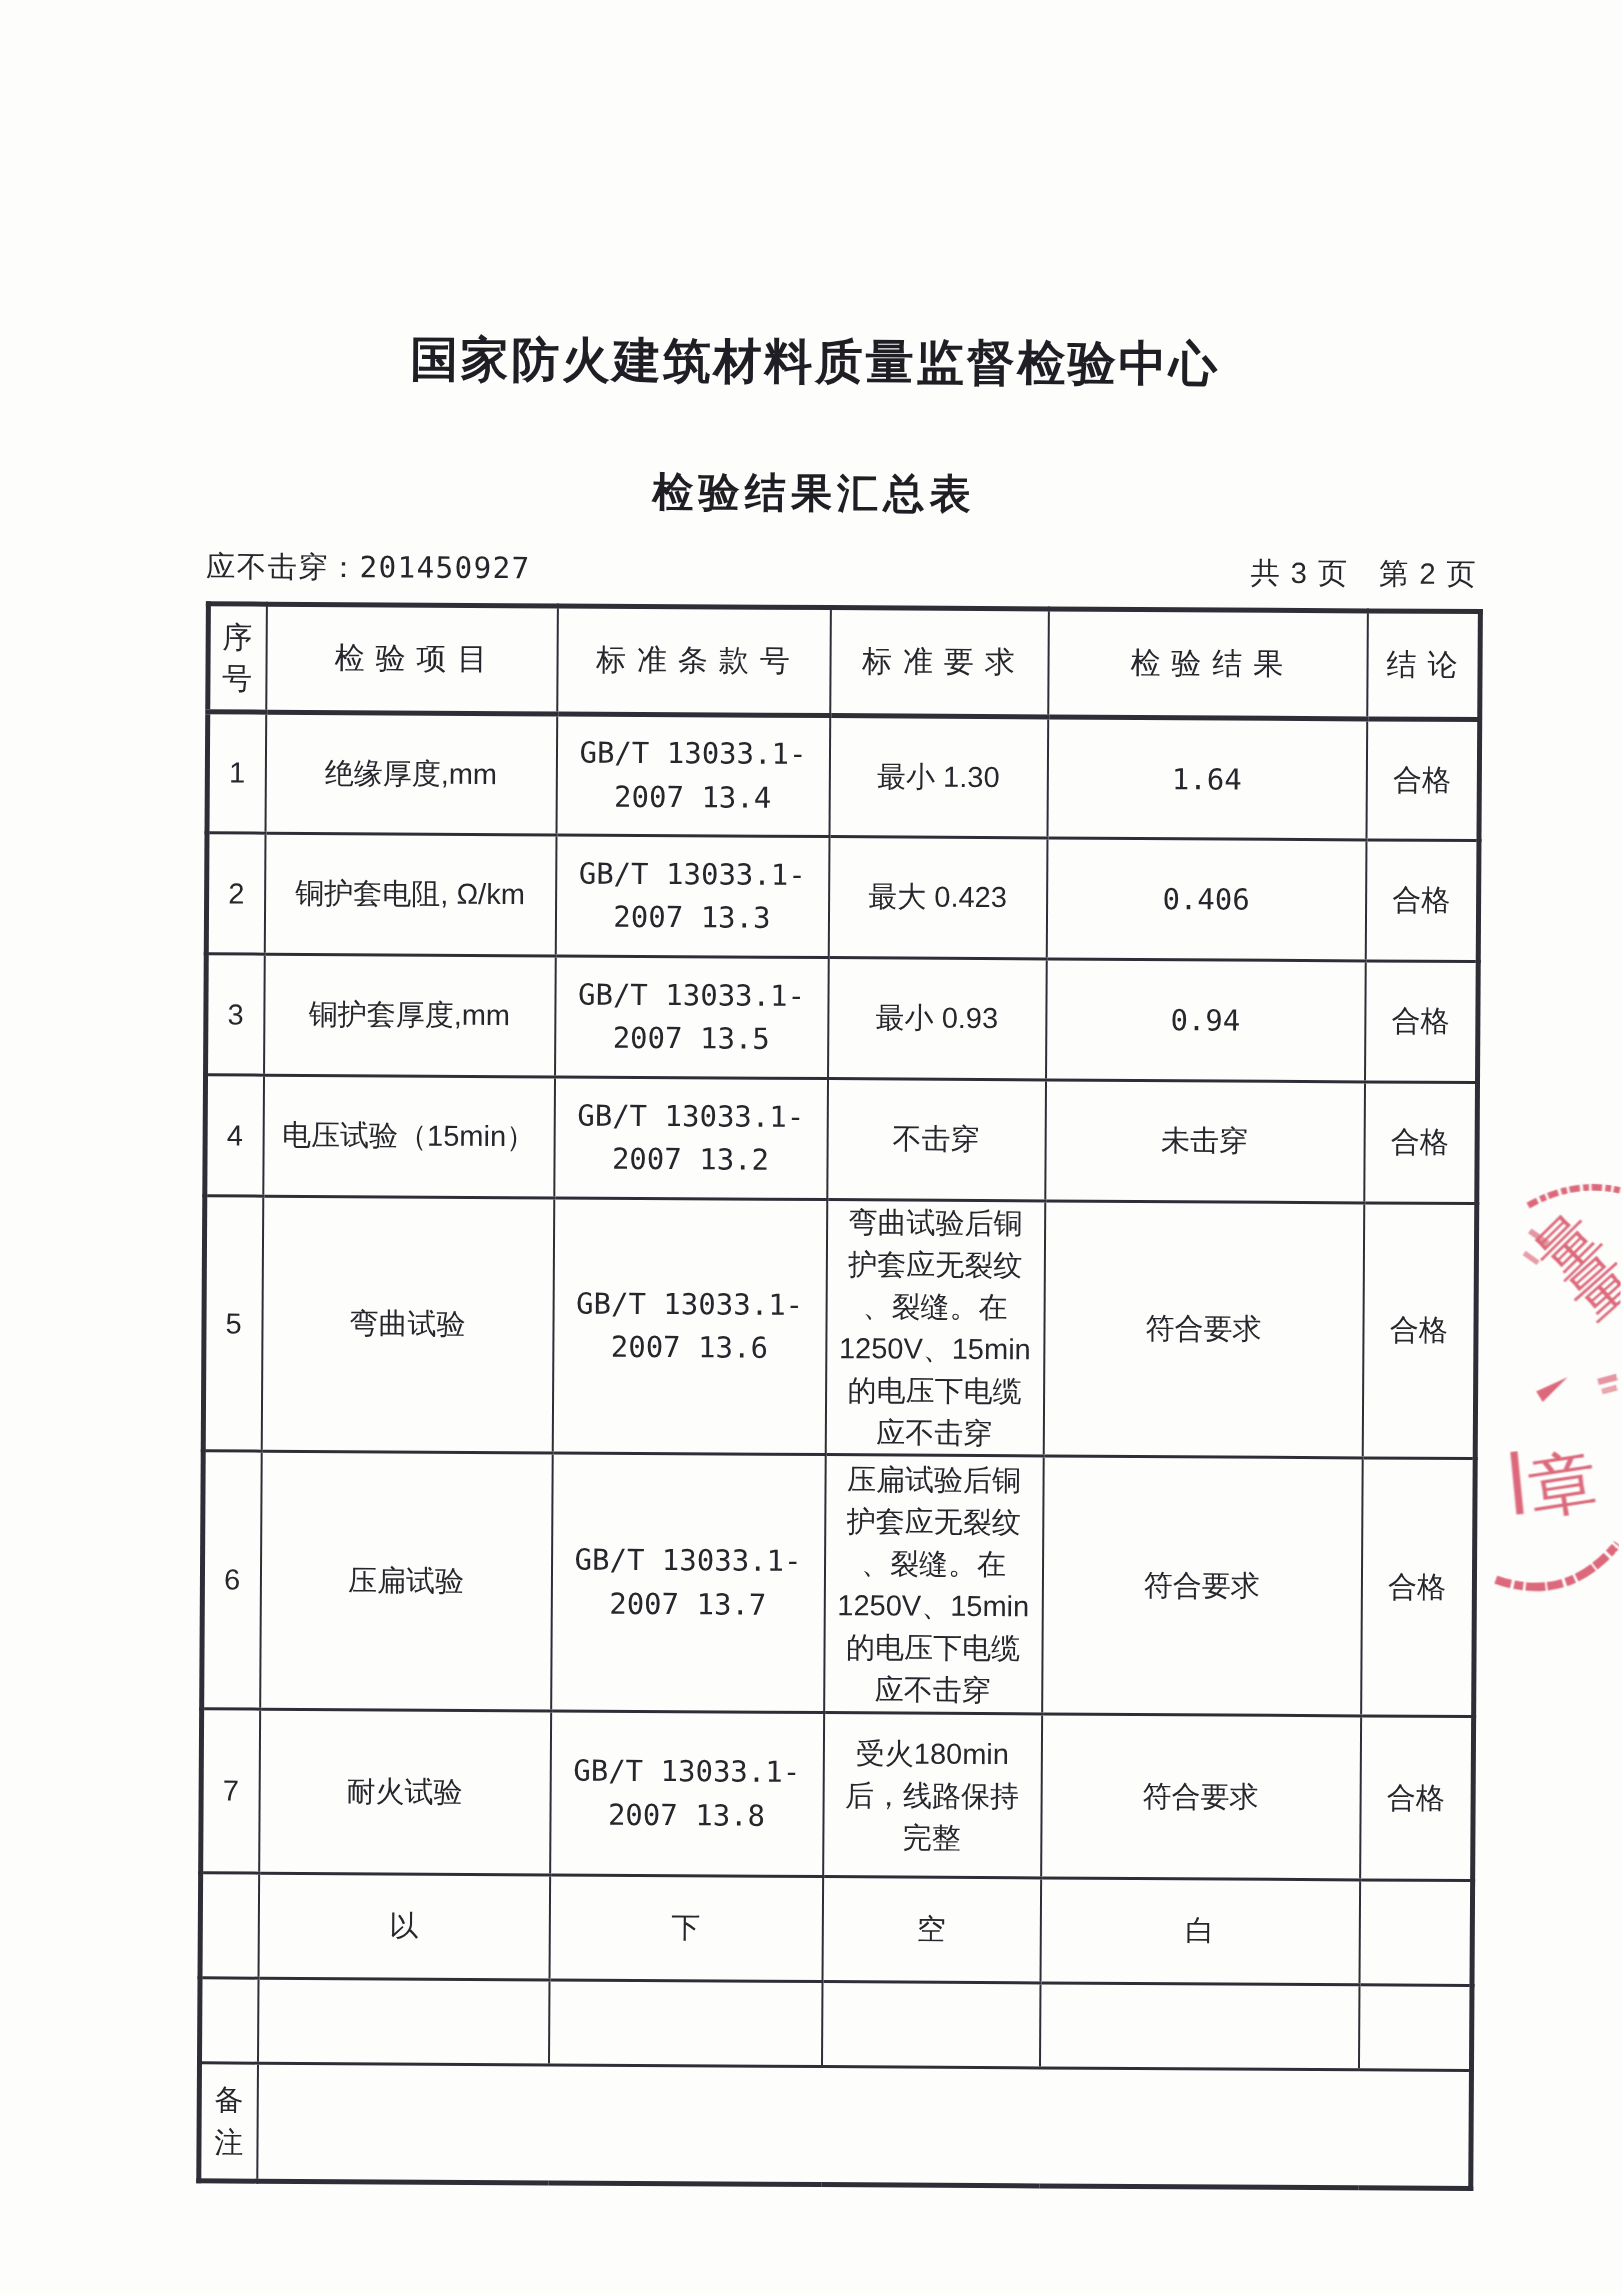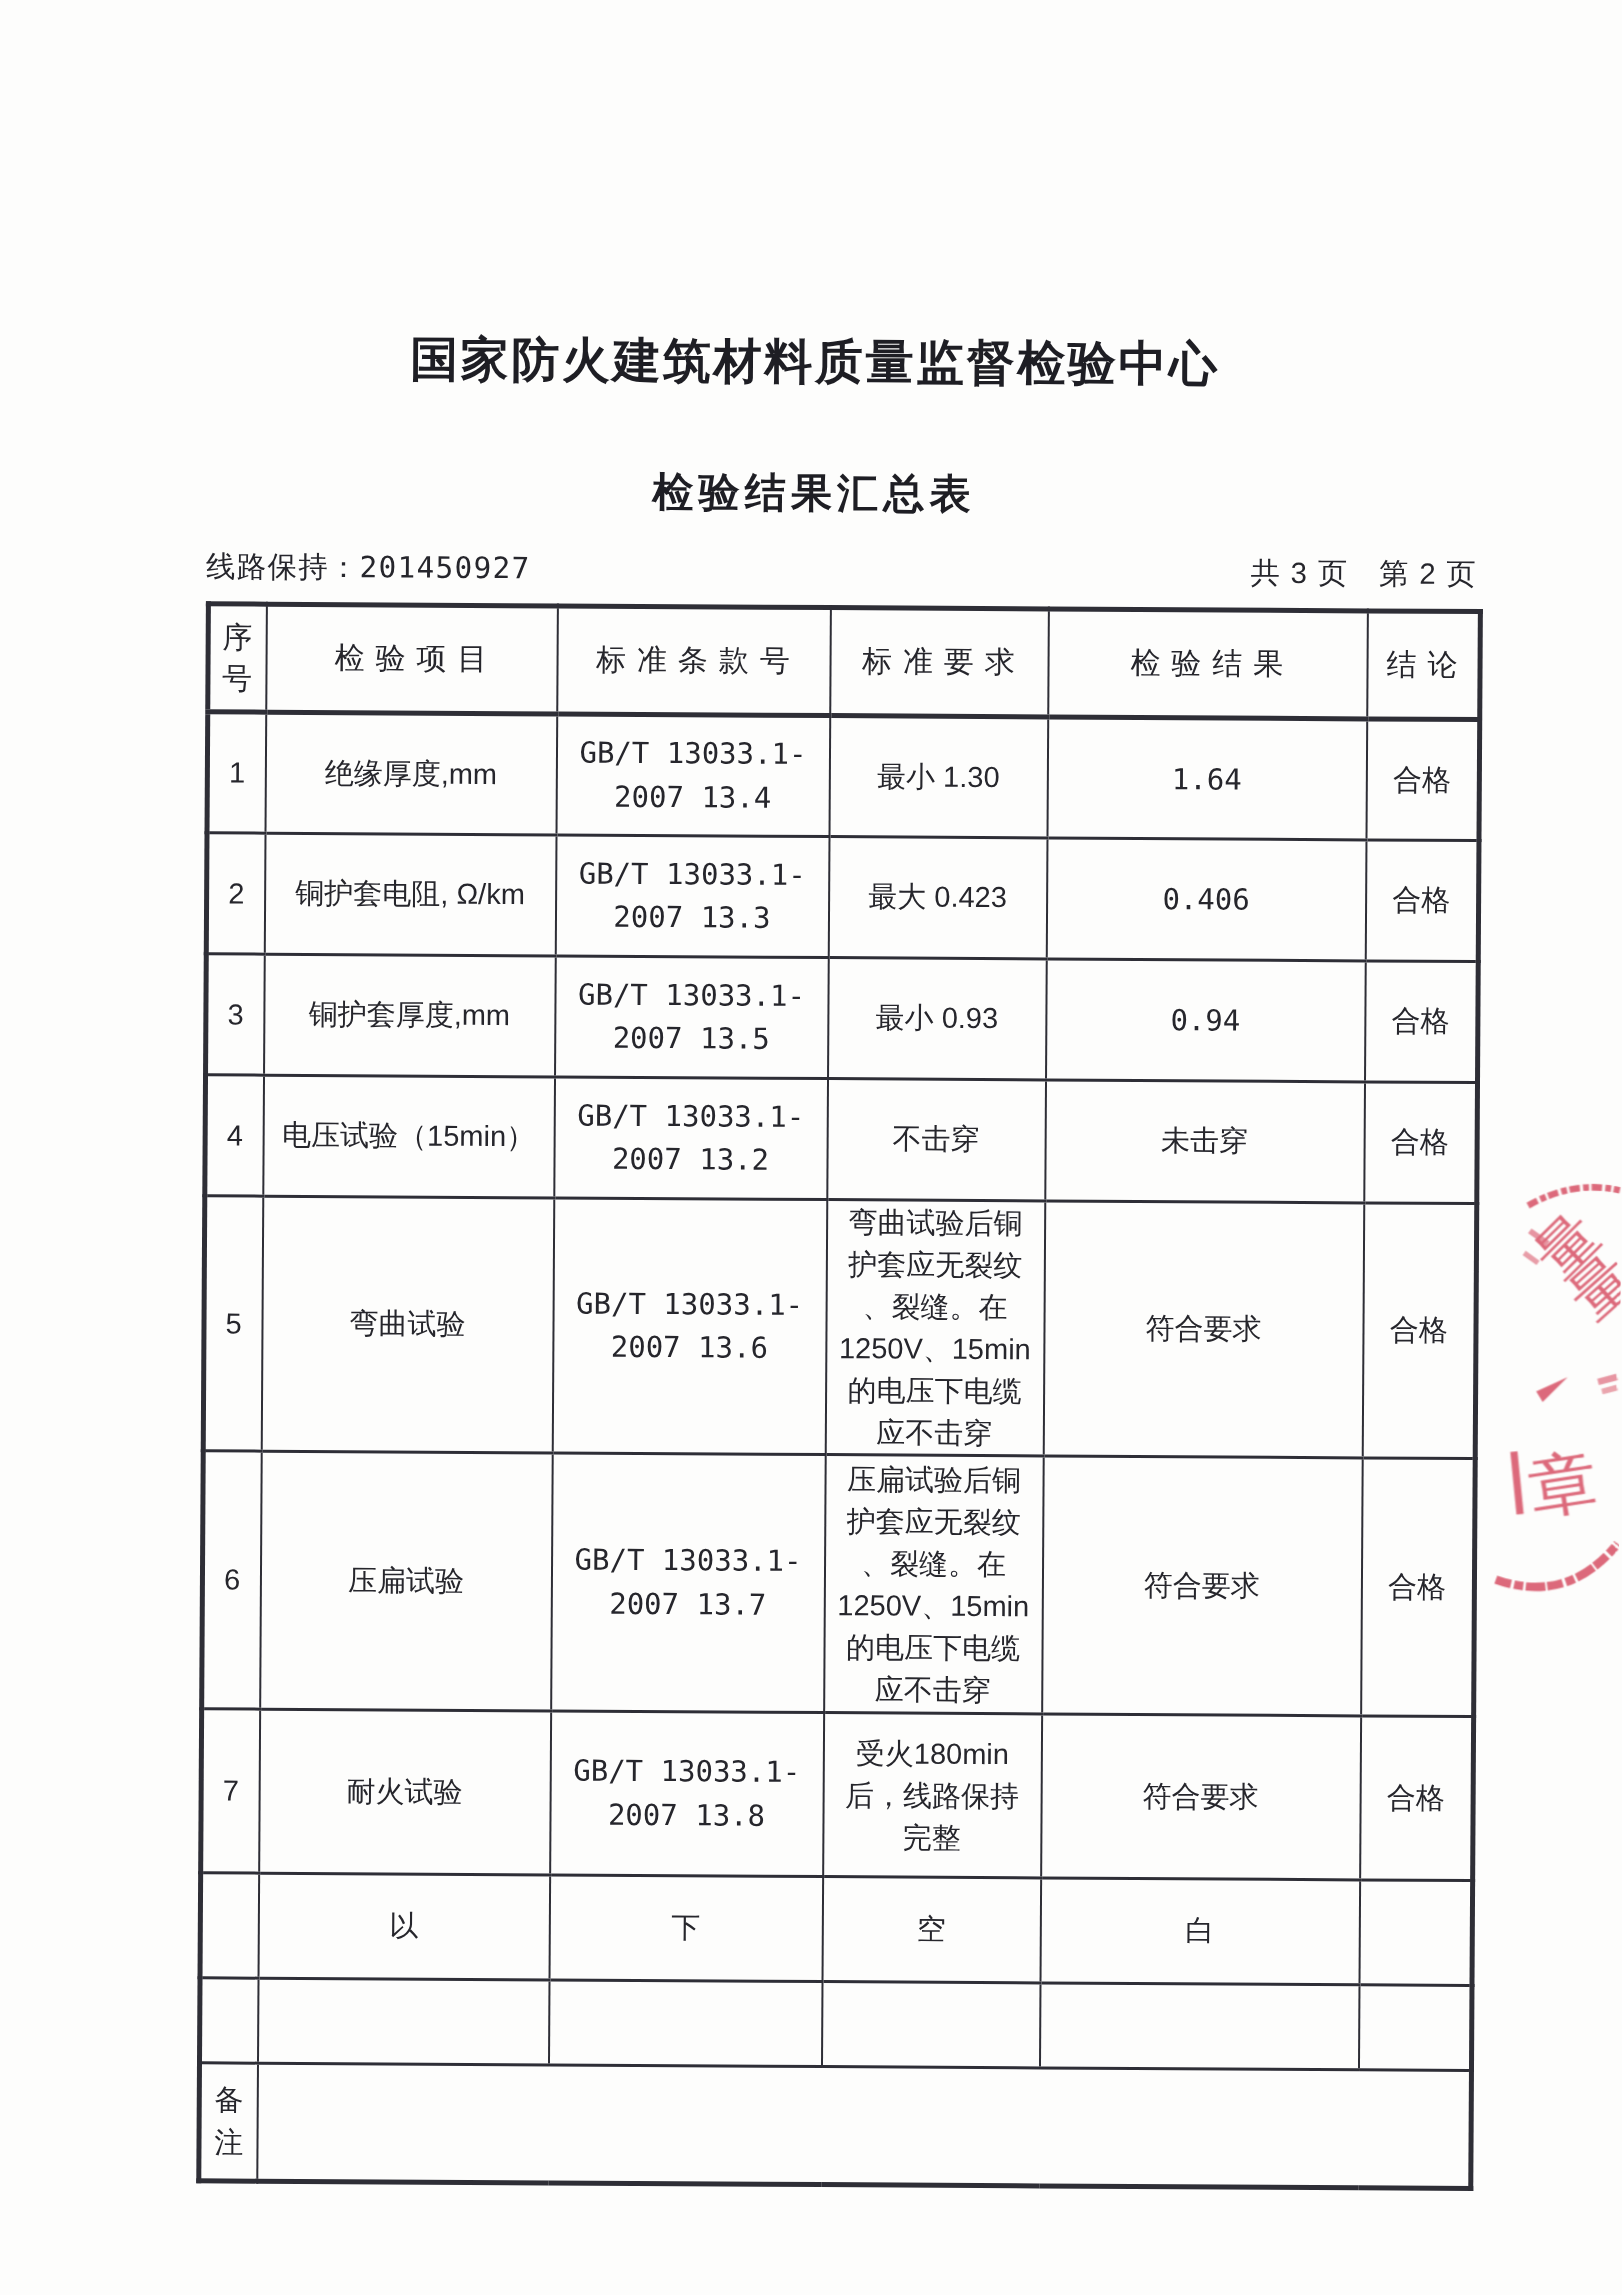--- a/index.html
+++ b/index.html
@@ -84,21 +84,21 @@
 </head>
 <body>
 
 <div class="page">
 
   <div class="doc-title">国家防火建筑材料质量监督检验中心</div>
   <div class="doc-subtitle">检验结果汇总表</div>
 
   <div class="meta-row">
     <div class="meta-left">
-      <span>线路保持：</span><span class="mono">201450927</span>
+      <span>应不击穿：</span><span class="mono">201450927</span>
     </div>
     <div class="meta-right">共 3 页　第 2 页</div>
   </div>
 
   <table class="results">
     <colgroup>
       <col style="width:58px">
         <col style="width:291px">
         <col style="width:273px">
       <col style="width:218px">

